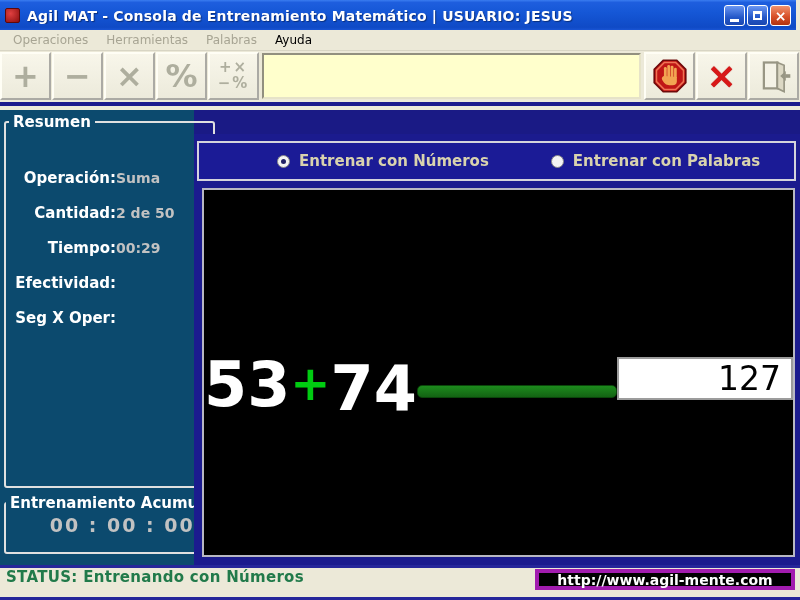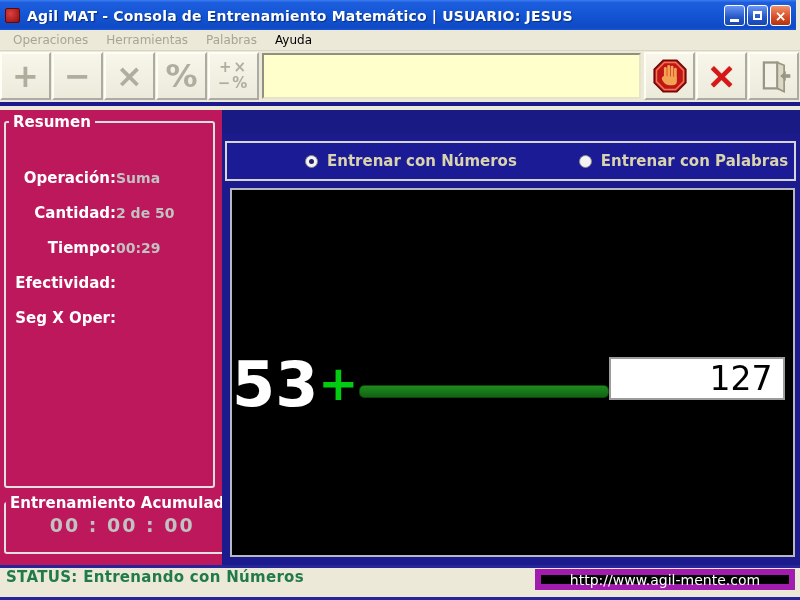--- a/index.html
+++ b/index.html
@@ -62,21 +62,21 @@
     flex:1; background:#ffffcc; border:2px inset #e6e3c8; margin:1px 3px 1px 2px;
   }
   .tb-btn svg { display:block; }
   .tb-cancel { color:#d81818; font-weight:bold; font-size:36px; line-height:1; text-shadow:0 0 1px #a00; }
 
   
   .main {
     position:absolute; top:110px; left:0; right:0; bottom:35px;
     background:#1a1a85; display:flex;
   }
-  .left-panel { position:relative; width:222px; flex:0 0 auto; background:#be185d; }
+  .left-panel { position:relative; width:194px; flex:0 0 auto; background:#0c4a6e; }
   .right-panel { position:relative; flex:1; background:#1b1b8e;margin-top:24px; }
 
   fieldset {
     border:2px solid #e0e0e0; border-radius:3px; color:#fff;
   }
   legend { font-weight:bold; font-size:15px; padding:0 4px; margin-left:3px; color:#fff; white-space:nowrap; }
 
   .resumen-box { position:absolute; left:4px; top:3px; width:211px; height:375px; }
   .field-rows { padding-top:38px; }
   .field { display:flex; align-items:baseline; margin-bottom:17px; }
@@ -127,23 +127,23 @@
 
   
   .statusbar {
     position:absolute; left:0; right:0; bottom:0; height:35px;
     background:#ece9d8; border-top:3px solid #26269a;
   }
   .status-row { position:relative; height:28px; display:flex; }
   .status-text { margin-left:6px; color:#217a4a; font-weight:bold; font-size:15px; letter-spacing:.3px; }
   .url-box {
     position:absolute; right:5px; top:1px; width:260px; height:21px;
-    background:#000; border:6px solid #a21caf;
+    background:#000; border:4px solid #a21caf;
     display:flex; align-items:center; justify-content:center;
-    color:#fff; font-weight:normal; font-size:14px; cursor:default;
+    color:#fff; font-weight:bold; font-size:14px; cursor:default;
   }
   .status-bottom-line { height:3px; background:#26269a; margin-top:1px; }
 </style>
 </head>
 <body>
 
 <div class="window">
 
   <div class="titlebar">
     <div class="app-icon"></div>
@@ -256,20 +256,21 @@
         </div>
         <div class="radio-group">
           <span class="radio-circle"></span>
           <span class="radio-label">Entrenar con Palabras</span>
         </div>
       </div>
 
       <div class="display">
         <div class="operand operand-1">53</div>
         <div class="operator">+</div>
+        <div class="operand operand-2">74</div>
         <div class="progress"></div>
         <input class="answer-input" type="text" value="127" style="">
       </div>
 
     </div>
   </div>
 
   <div class="statusbar">
     <div class="status-row">
       <span class="status-text">STATUS: Entrenando con Números</span>

